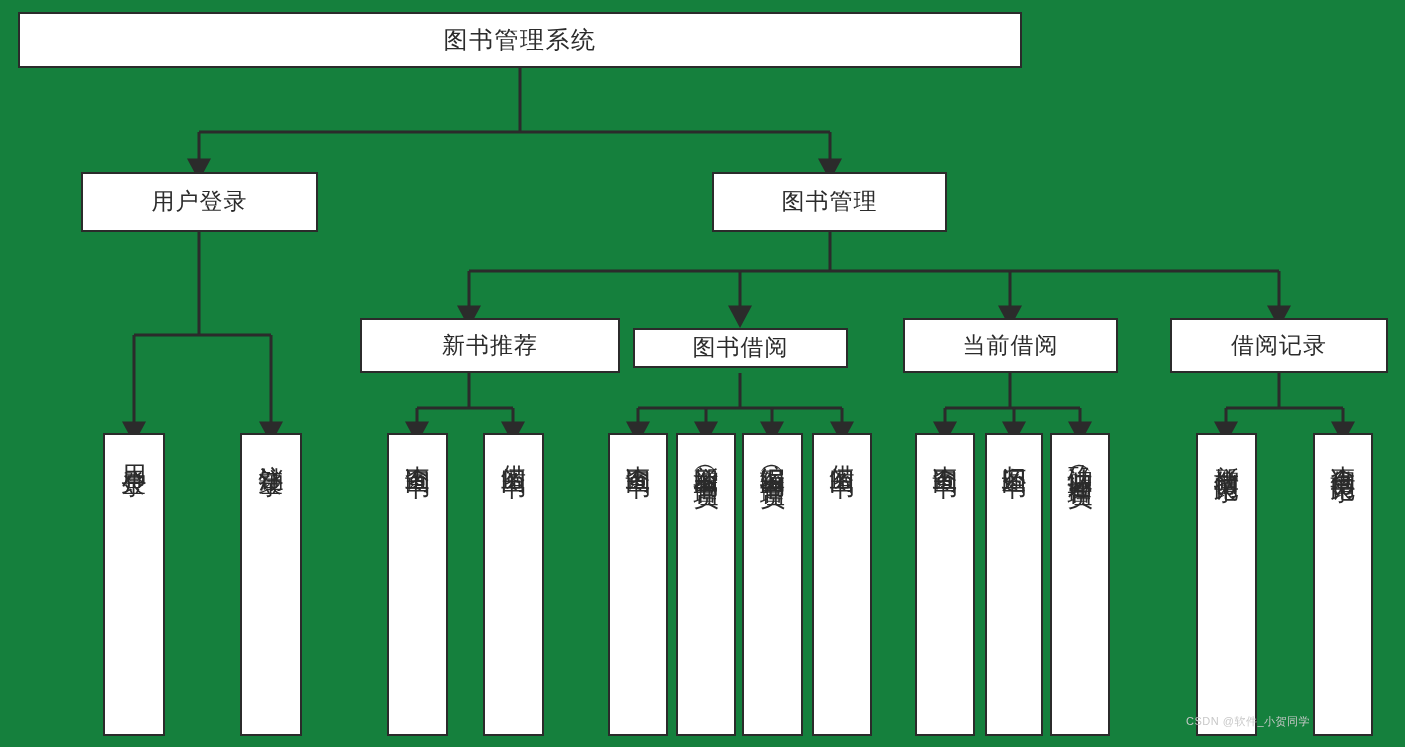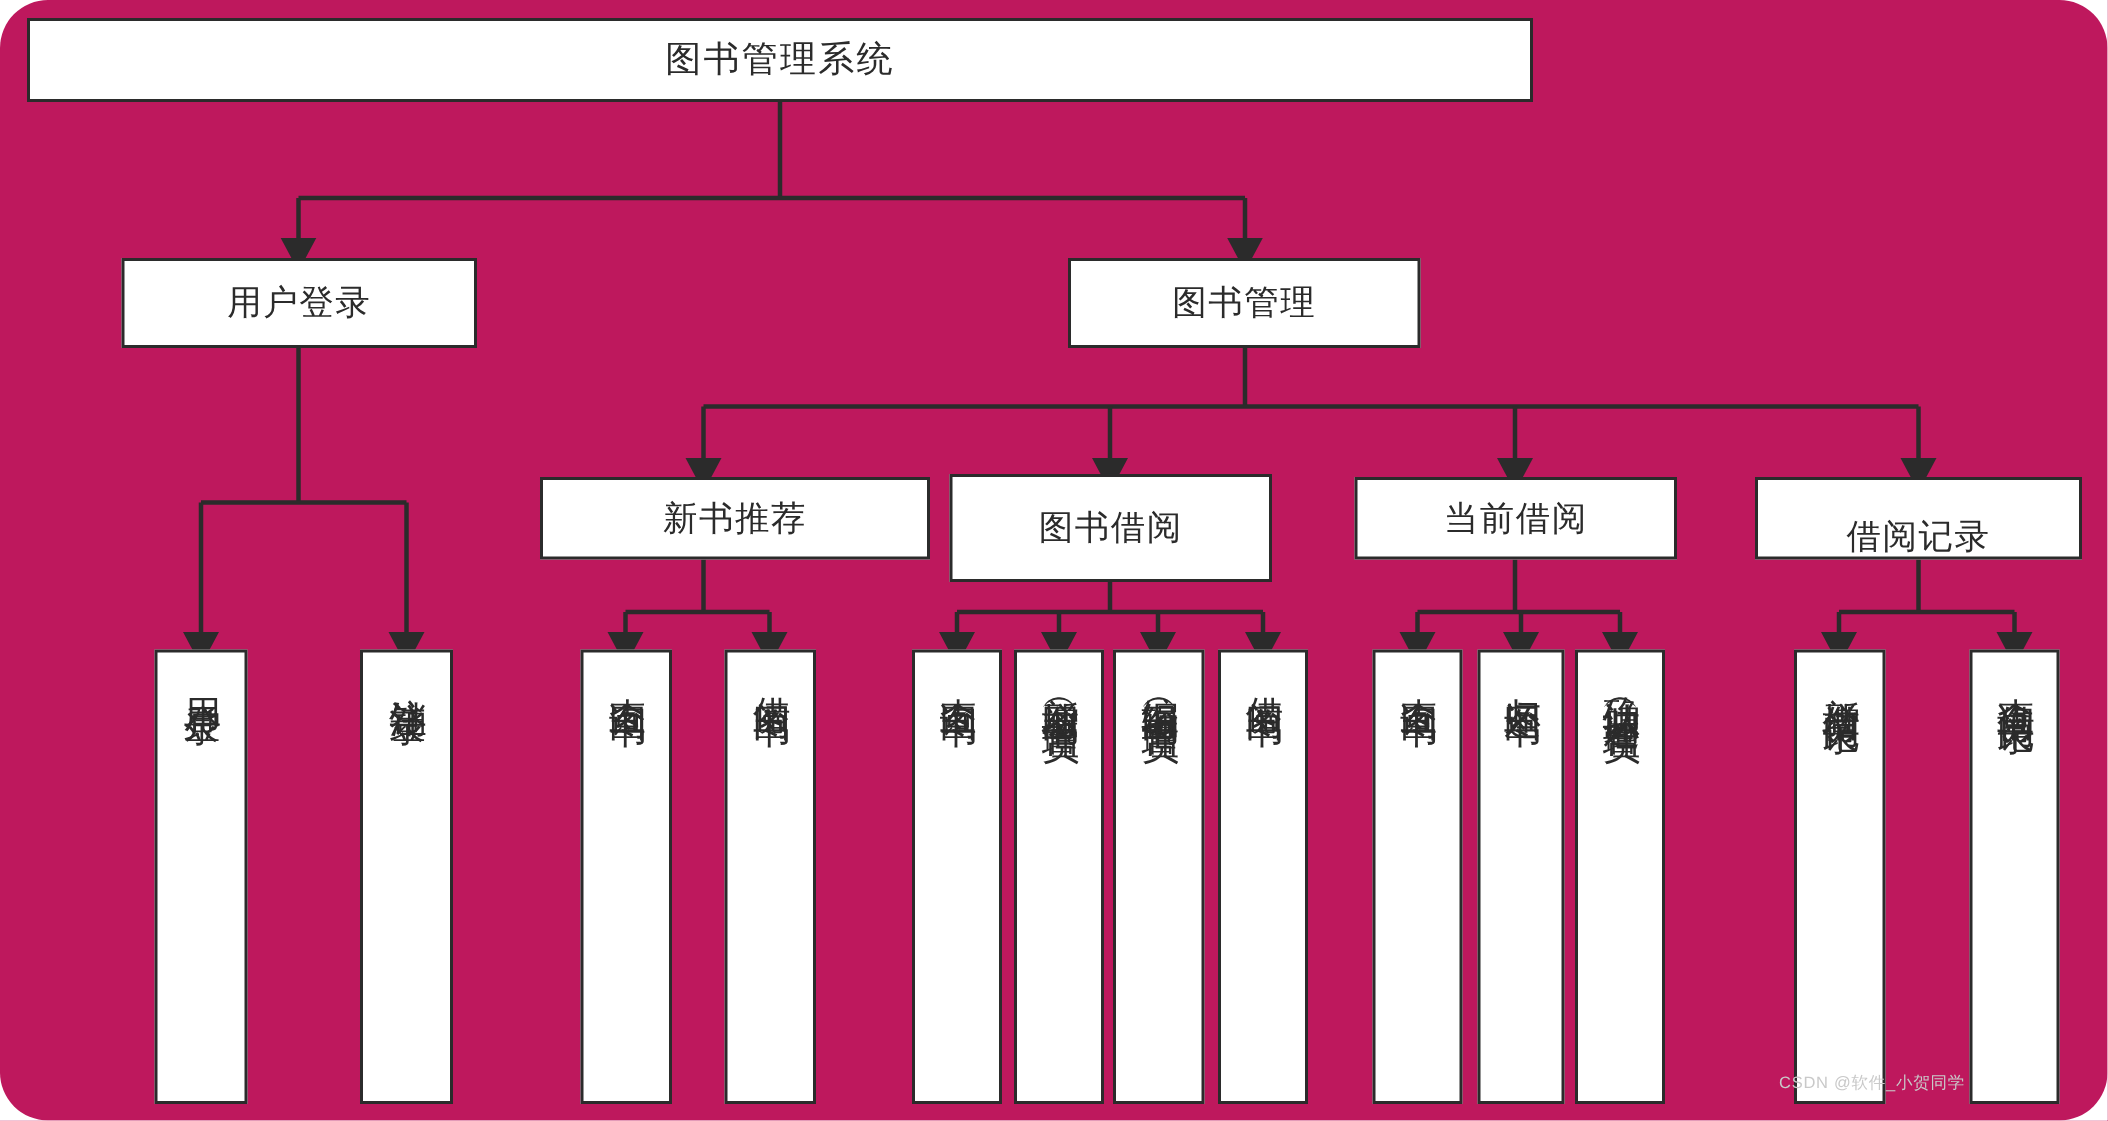--- a/index.html
+++ b/index.html
@@ -5,23 +5,22 @@
 <style>
   html,body{margin:0;padding:0;background:#ffffff;}
   body{
     font-family:"Liberation Sans","DejaVu Sans",sans-serif;
     -webkit-font-smoothing:antialiased;
   }
   #canvas{
     position:relative;
     width:1405px;
     height:747px;
-    background:#be185d;
+    background:#15803d;
     overflow:hidden;
-    border-radius:32px;
   }
   #wires{
     position:absolute;
     left:0; top:0;
     width:1405px; height:747px;
     pointer-events:none;
   }
   .node{
     position:absolute;
     box-sizing:border-box;
@@ -136,27 +135,27 @@
   <div class="node h" style="left:81px;top:172px;width:237px;height:60px;">
     <span class="label">用户登录</span>
   </div>
   <div class="node h" style="left:712px;top:172px;width:235px;height:60px;">
     <span class="label">图书管理</span>
   </div>
 
   <div class="node h" style="left:360px;top:318px;width:260px;height:55px;">
     <span class="label">新书推荐</span>
   </div>
-  <div class="node h" style="left:633px;top:316px;width:215px;height:72px;">
+  <div class="node h" style="left:633px;top:328px;width:215px;height:40px;">
     <span class="label">图书借阅</span>
   </div>
   <div class="node h" style="left:903px;top:318px;width:215px;height:55px;">
     <span class="label">当前借阅</span>
   </div>
-  <div class="node h" style="left:1170px;top:318px;width:218px;height:55px;align-items:flex-end;">
+  <div class="node h" style="left:1170px;top:318px;width:218px;height:55px;">
     <span class="label">借阅记录</span>
   </div>
 
   <div class="node v" style="left:103px;top:433px;width:62px;height:303px;">
     <span class="label">用户登录</span>
   </div>
   <div class="node v" style="left:240px;top:433px;width:62px;height:303px;">
     <span class="label">注销登录</span>
   </div>
 

